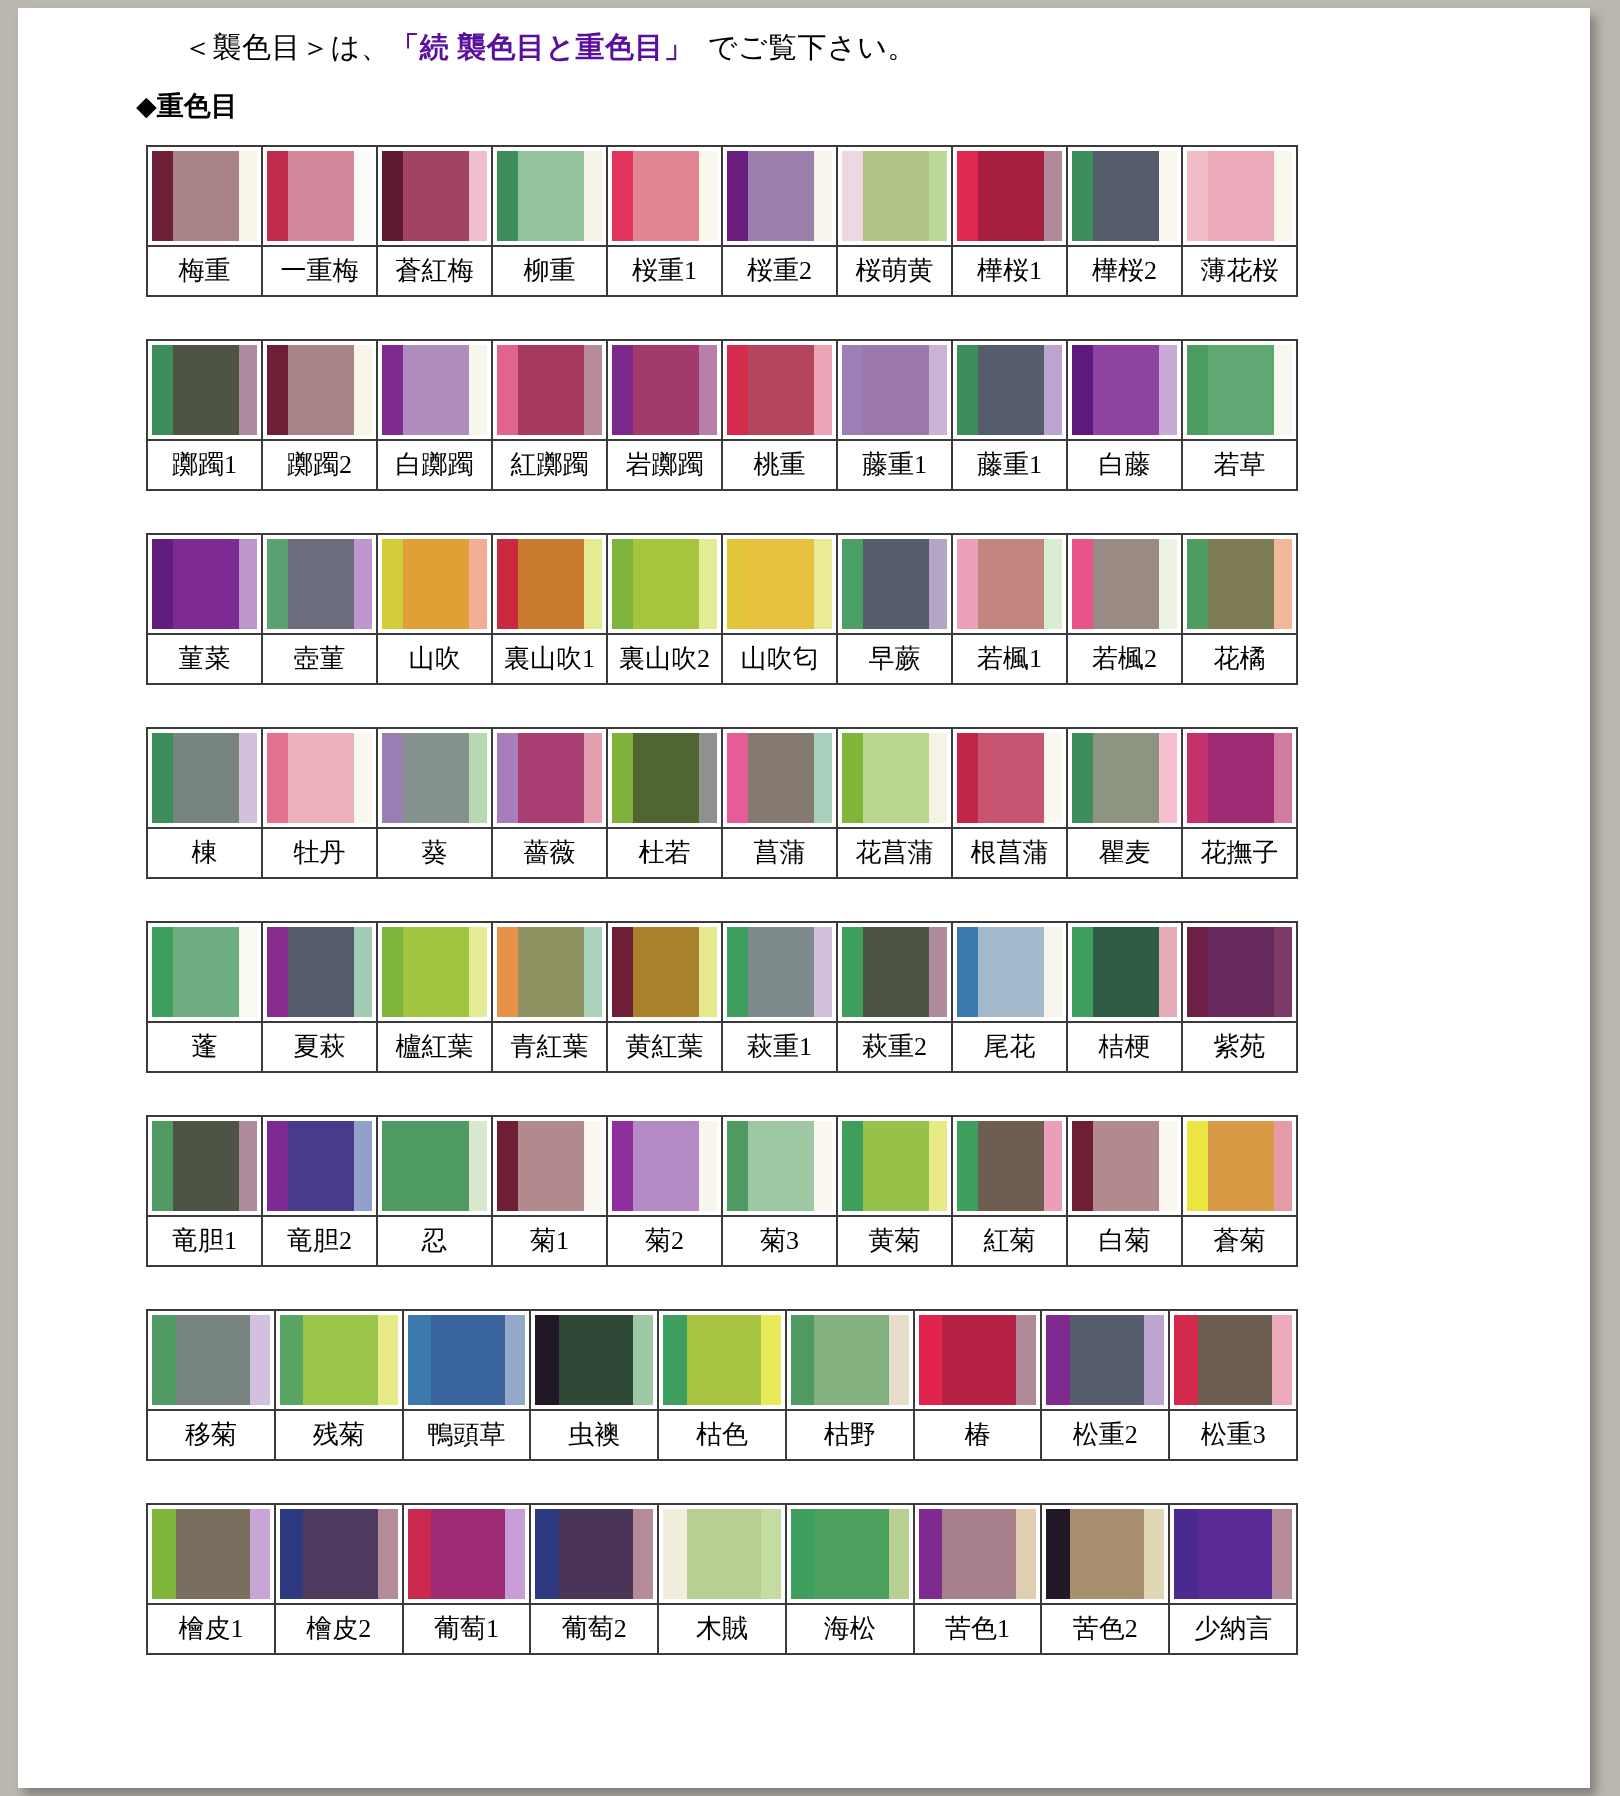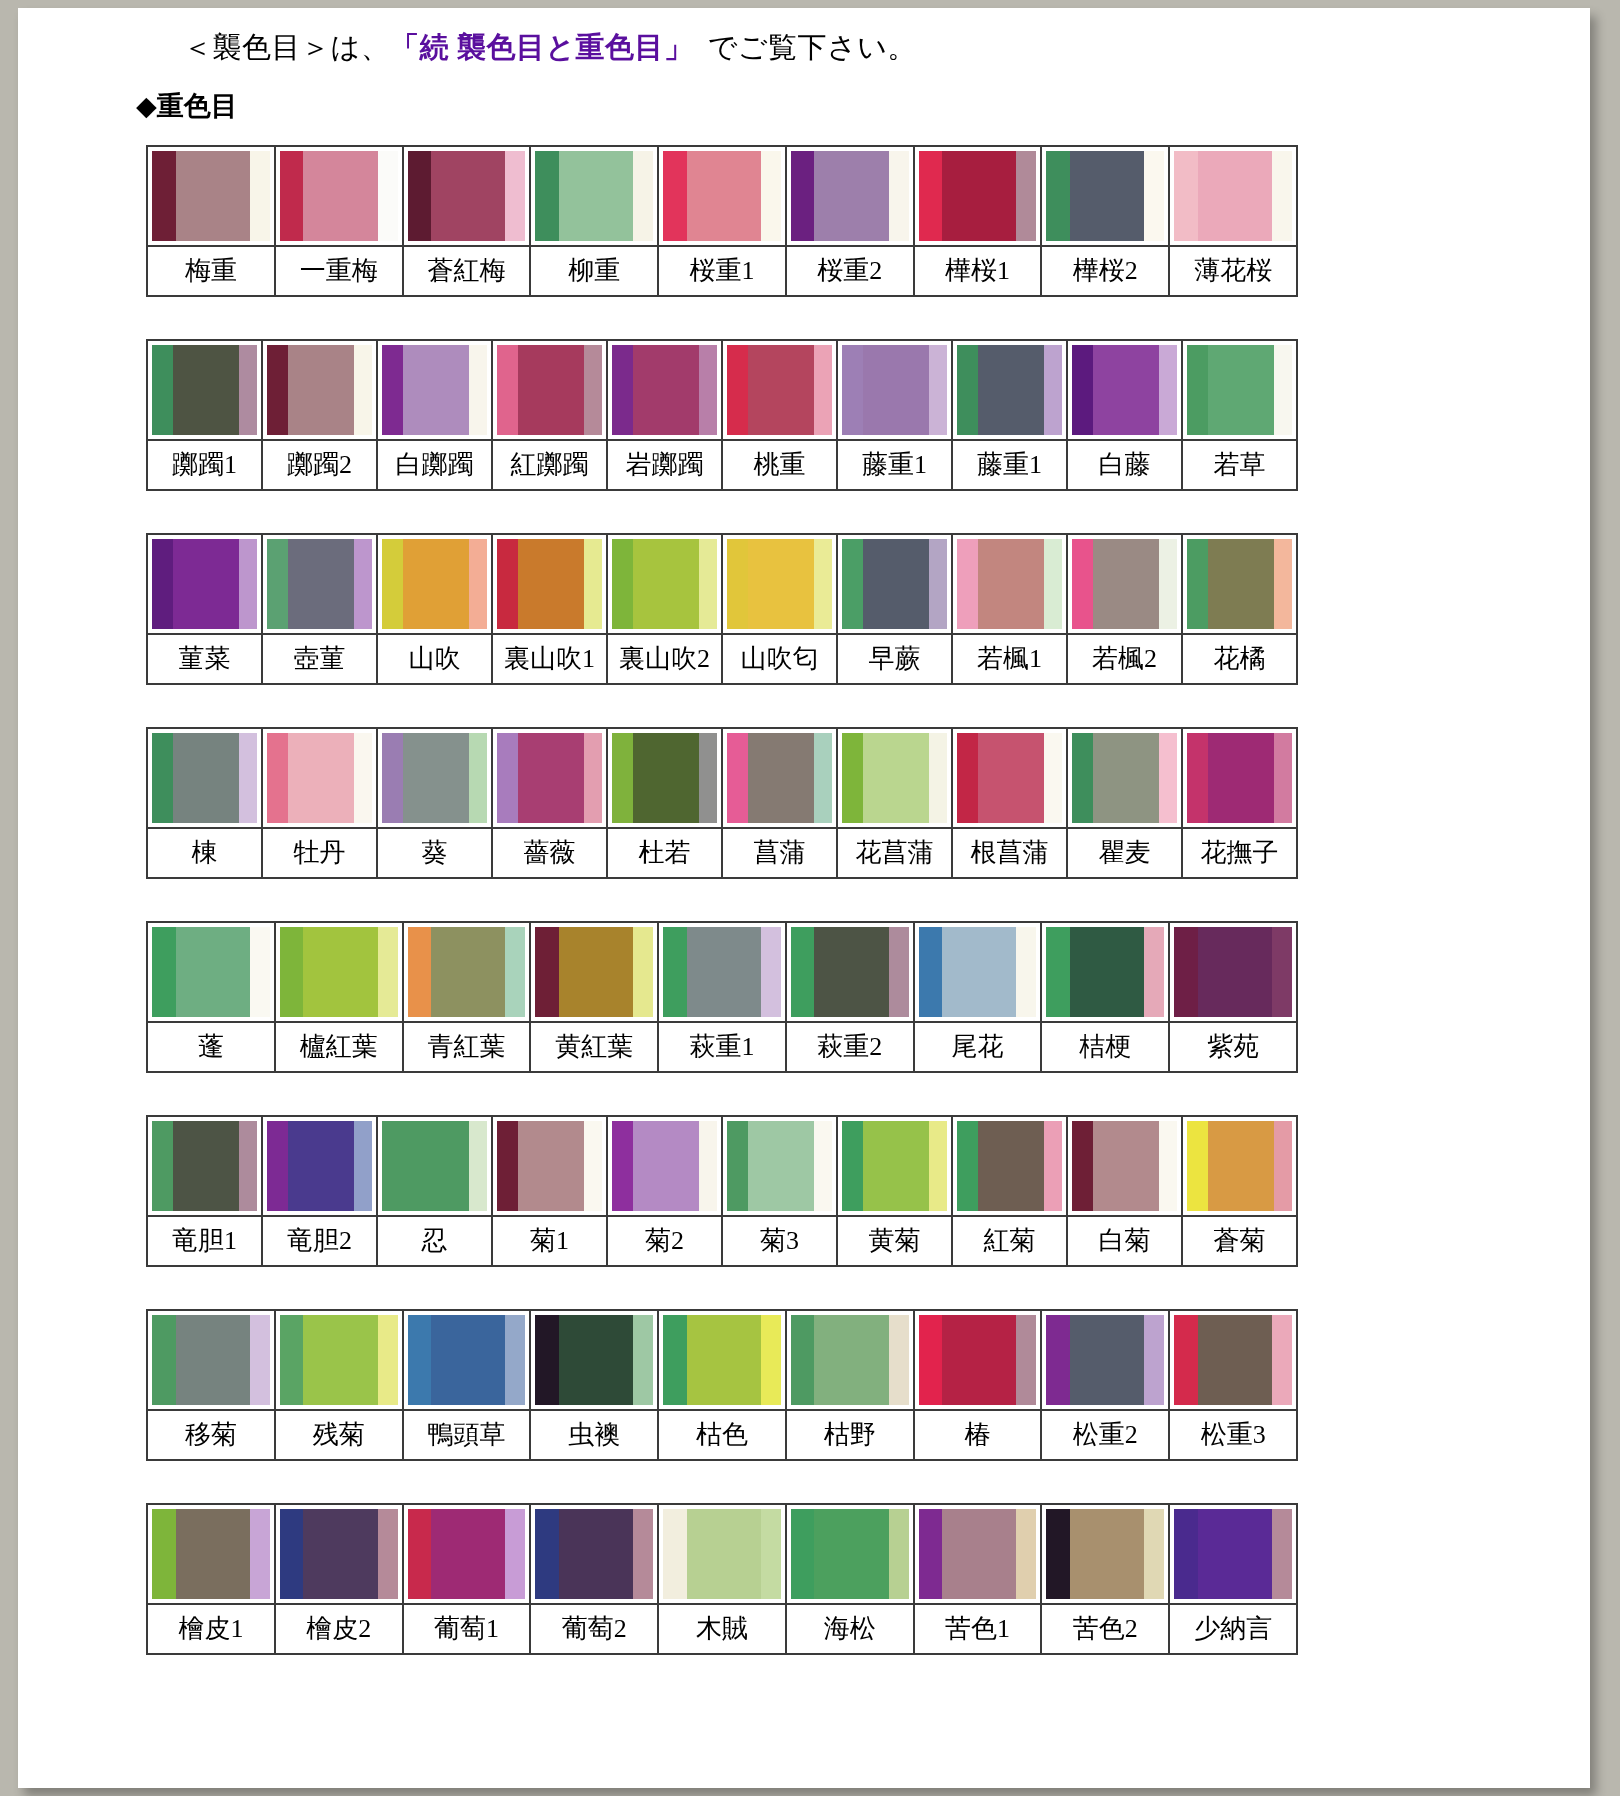--- a/index.html
+++ b/index.html
@@ -168,20 +168,28 @@
           <div class="cell">
             <div class="swatch">
               <div class="band a" style="background: rgb(107, 32, 128);"></div>
               <div class="band b" style="background: rgb(157, 127, 171);"></div>
               <div class="band c" style="background: rgb(248, 245, 236);"></div>
             </div>
             <div class="label">桜重2</div>
           </div>
           <div class="cell">
             <div class="swatch">
+              <div class="band a" style="background: rgb(236, 216, 226);"></div>
+              <div class="band b" style="background: rgb(178, 196, 137);"></div>
+              <div class="band c" style="background: rgb(188, 217, 155);"></div>
+            </div>
+            <div class="label">桜萌黄</div>
+          </div>
+          <div class="cell">
+            <div class="swatch">
               <div class="band a" style="background: rgb(224, 41, 79);"></div>
               <div class="band b" style="background: rgb(167, 30, 63);"></div>
               <div class="band c" style="background: rgb(176, 138, 153);"></div>
             </div>
             <div class="label">樺桜1</div>
           </div>
           <div class="cell">
             <div class="swatch">
               <div class="band a" style="background: rgb(62, 142, 92);"></div>
               <div class="band b" style="background: rgb(85, 92, 107);"></div>
@@ -448,20 +456,28 @@
           <div class="cell">
             <div class="swatch">
               <div class="band a" style="background: rgb(62, 158, 94);"></div>
               <div class="band b" style="background: rgb(110, 174, 130);"></div>
               <div class="band c" style="background: rgb(250, 249, 242);"></div>
             </div>
             <div class="label">蓬</div>
           </div>
           <div class="cell">
             <div class="swatch">
+              <div class="band a" style="background: rgb(138, 45, 144);"></div>
+              <div class="band b" style="background: rgb(84, 91, 108);"></div>
+              <div class="band c" style="background: rgb(162, 203, 179);"></div>
+            </div>
+            <div class="label">夏萩</div>
+          </div>
+          <div class="cell">
+            <div class="swatch">
               <div class="band a" style="background: rgb(126, 181, 58);"></div>
               <div class="band b" style="background: rgb(162, 196, 62);"></div>
               <div class="band c" style="background: rgb(229, 234, 150);"></div>
             </div>
             <div class="label">櫨紅葉</div>
           </div>
           <div class="cell">
             <div class="swatch">
               <div class="band a" style="background: rgb(232, 145, 74);"></div>
               <div class="band b" style="background: rgb(141, 145, 96);"></div>

